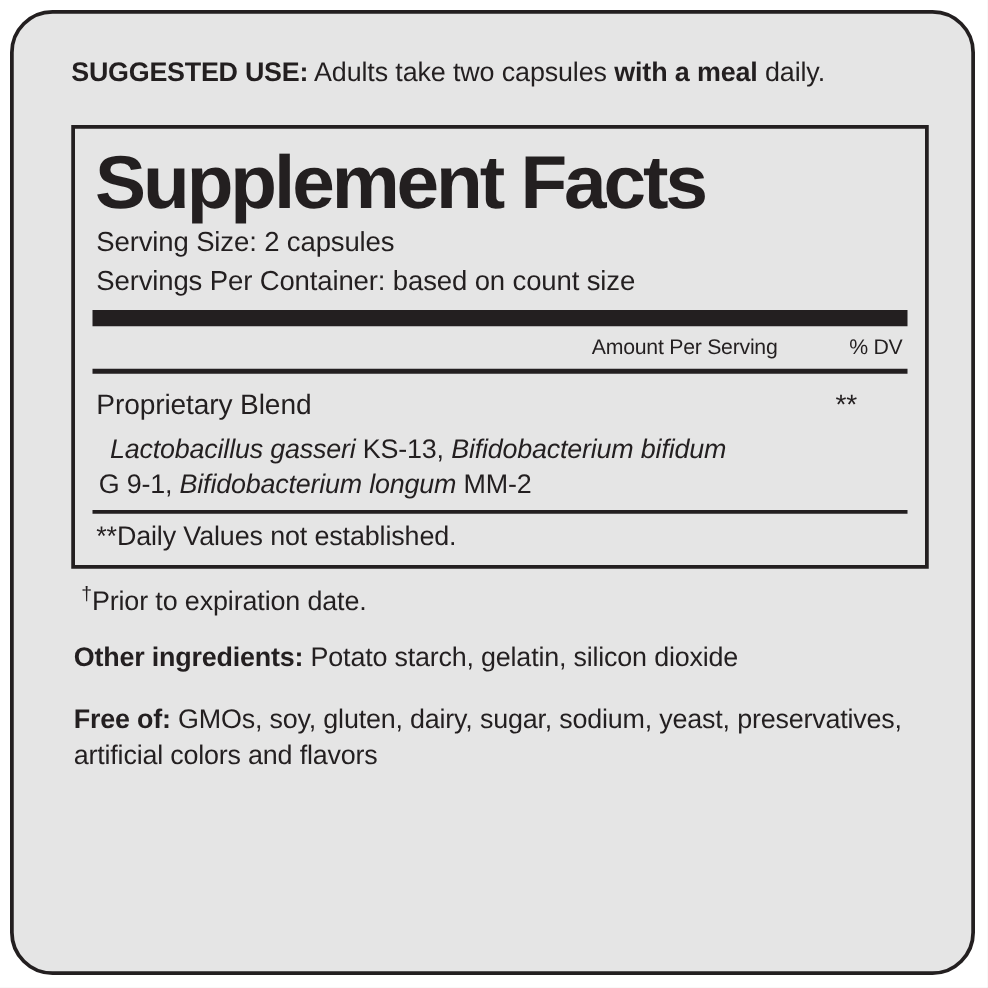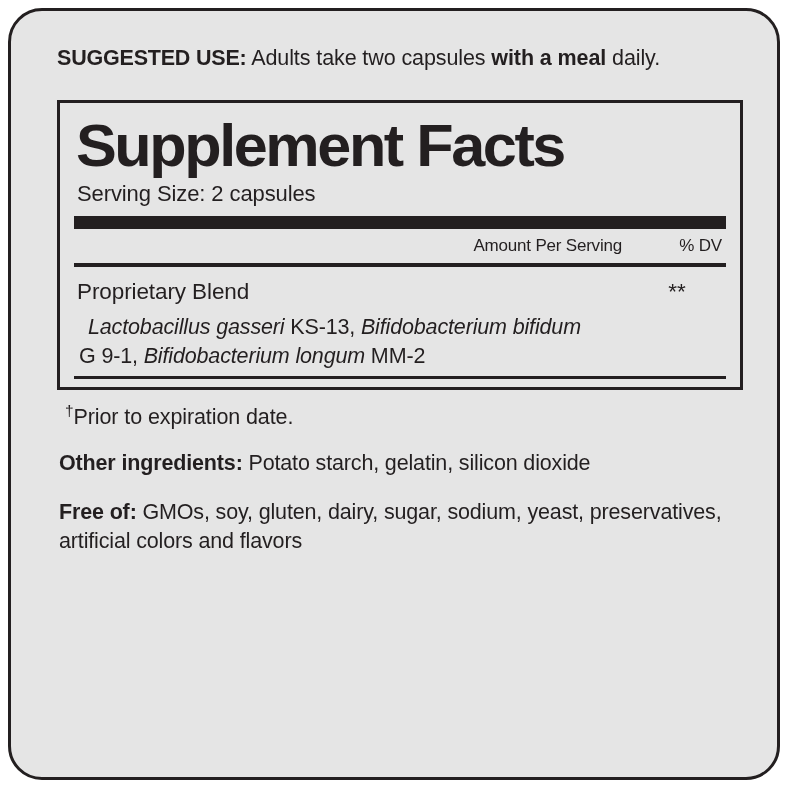--- a/index.html
+++ b/index.html
@@ -162,20 +162,21 @@
 <div class="label-card">
   <div class="inner">
 
     <p class="suggested-use"><span class="lead">SUGGESTED USE:</span><span> Adults take two capsules </span><span class="bold">with a meal</span><span> daily.</span></p>
 
     <div class="facts-box">
 
       <div class="facts-title">Supplement Facts</div>
 
       <div class="serving-line">Serving Size: 2 capsules</div>
+      <div class="serving-line">Servings Per Container: based on count size</div>
 
       <div class="rule-thick"></div>
 
       <div class="amt-header">
         <span class="spacer"></span>
         <span class="aps">Amount Per Serving</span>
         <span class="dv">% DV</span>
       </div>
 
       <div class="rule-med"></div>
@@ -186,20 +187,21 @@
         <span class="dv">**</span>
       </div>
 
       <div class="strains">
         <i>Lactobacillus gasseri</i><span> KS-13, </span><i>Bifidobacterium bifidum</i>
         <span class="l2"><span>G 9-1, </span><i>Bifidobacterium longum</i><span> MM-2</span></span>
       </div>
 
       <div class="rule-thin"></div>
 
+      <div class="dv-note">**Daily Values not established.</div>
     </div>
 
     <p class="footnote"><span class="sup">†</span><span>Prior to expiration date.</span></p>
 
     <p class="other-ing"><span class="lead">Other ingredients:</span><span> Potato starch, gelatin, silicon dioxide</span></p>
 
     <p class="free-of"><span class="lead">Free of:</span><span> GMOs, soy, gluten, dairy, sugar, sodium, yeast, preservatives, artificial colors and flavors</span></p>
 
   </div>
 </div>

